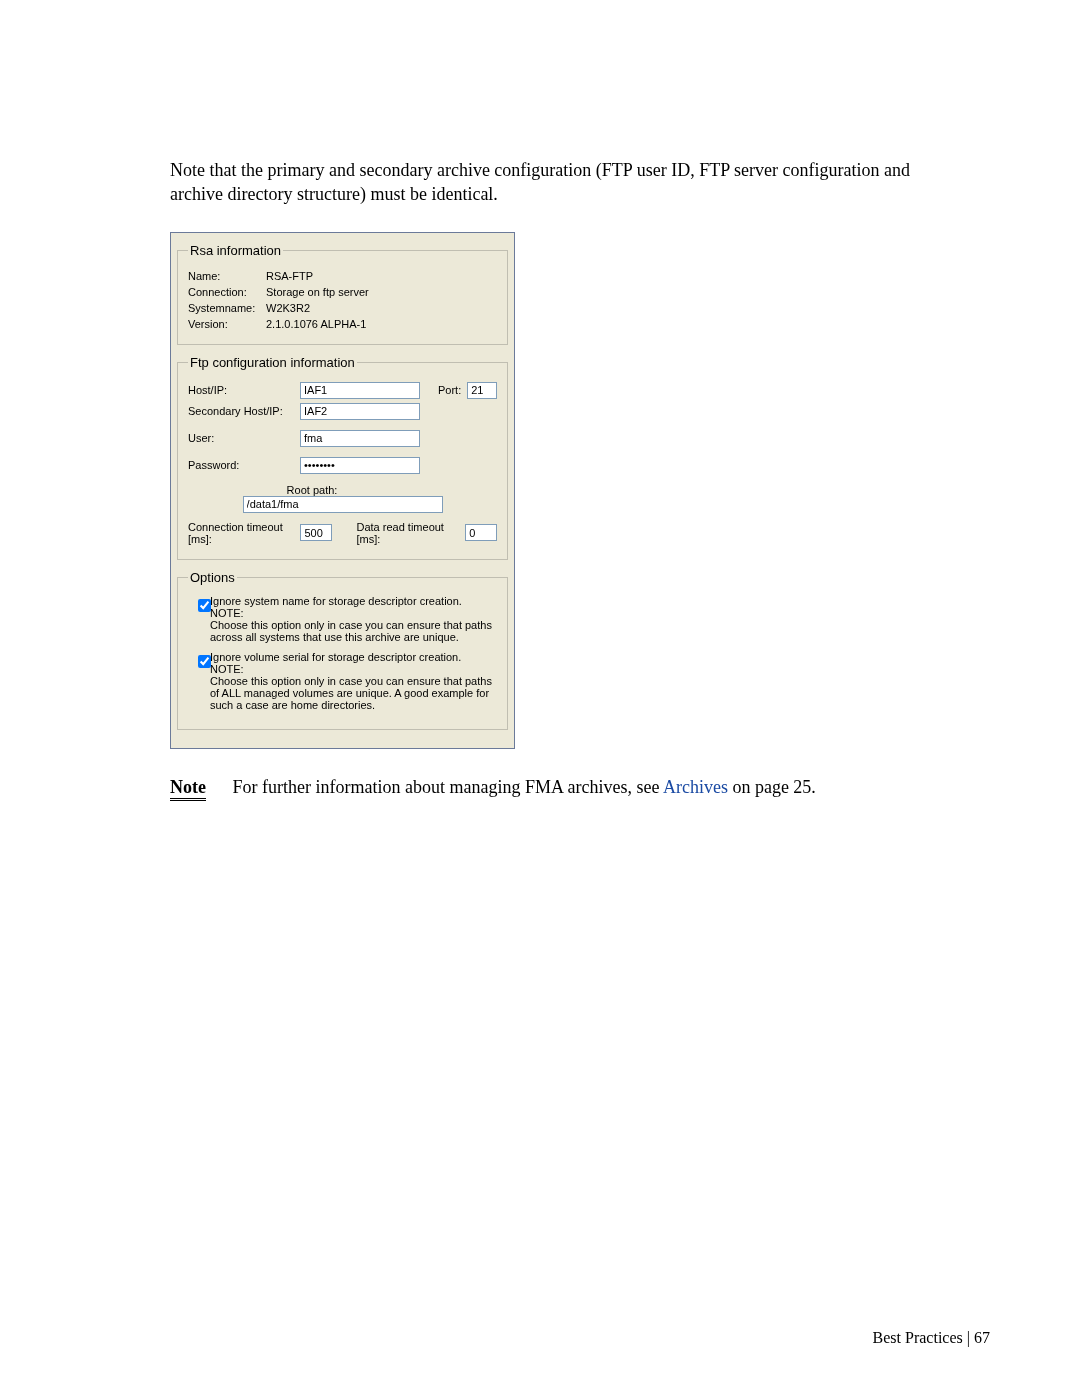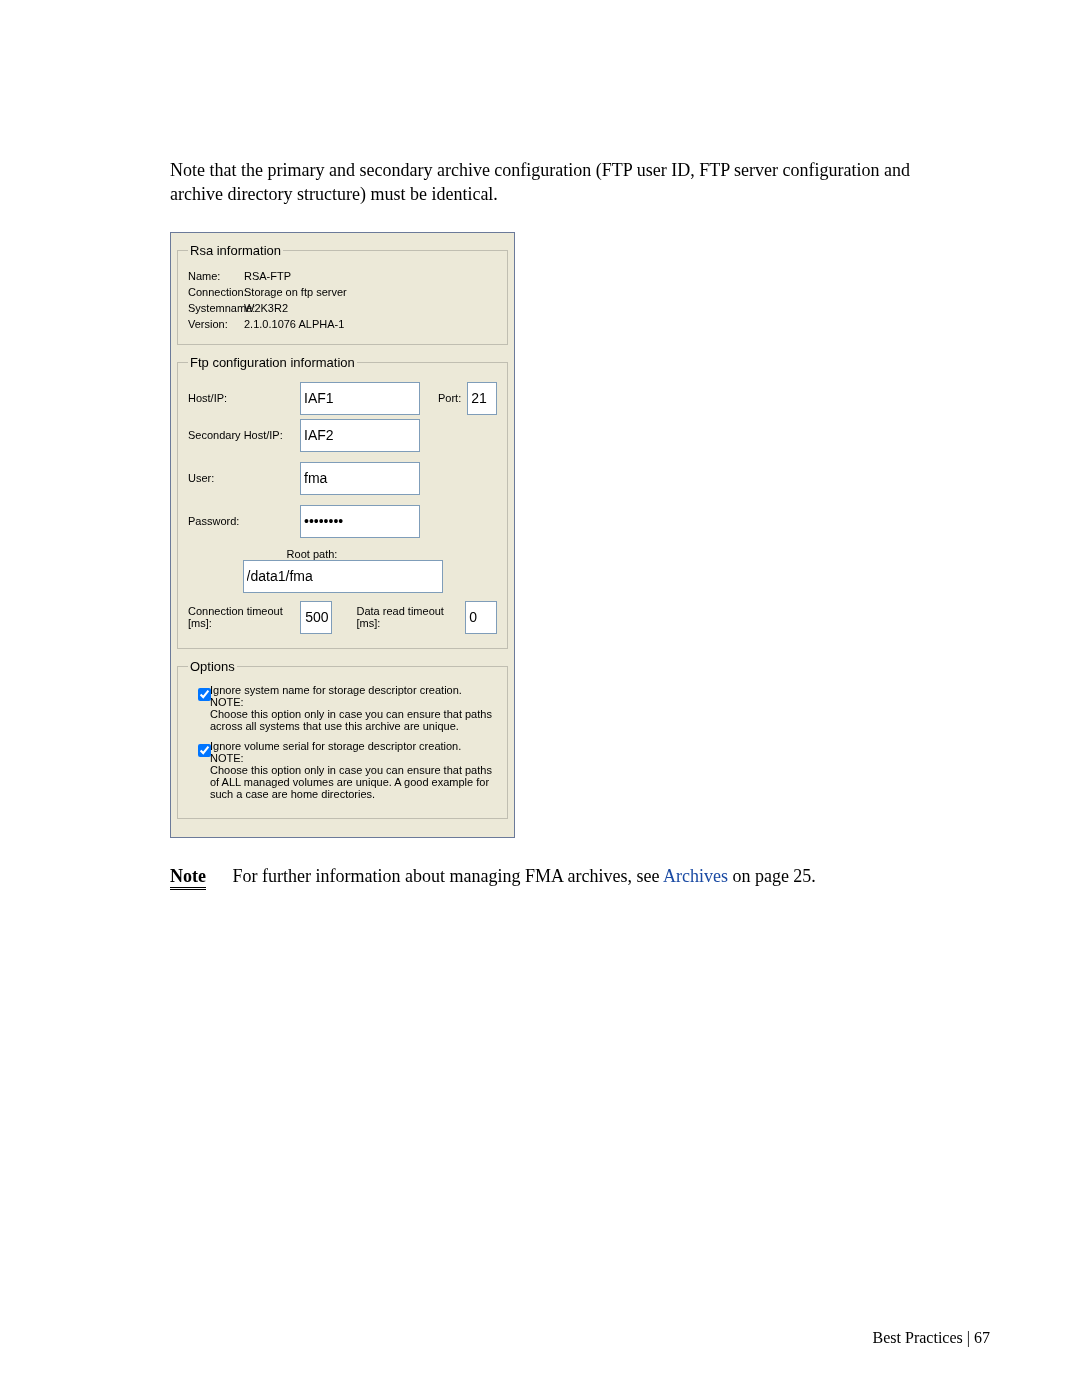--- a/index.html
+++ b/index.html
@@ -70,36 +70,36 @@
     font-size: 13px;
     padding: 0 2px;
     color: #000;
   }
   .row {
     display: flex;
     align-items: center;
     margin: 4px 0;
   }
   .lbl {
-    width: 56px;
+    width: 78px;
     flex: 0 0 auto;
   }
   .lbl2 {
     width: 112px;
     flex: 0 0 auto;
   }
   .val {
     flex: 1 1 auto;
   }
   .txt {
     font-family: Tahoma, Arial, sans-serif;
-    font-size: 14px;
+    font-size: 11px;
     border: 1px solid #7f9db9;
     background: #fff;
-    height: 33px;
+    height: 17px;
     padding: 0 3px;
     outline: none;
   }
   .txt.host { width: 120px; }
   .txt.port { width: 30px; }
   .txt.root { width: 200px; }
   .txt.small { width: 32px; }
   .portlbl { margin-left: 18px; margin-right: 6px; }
   .drtlbl { margin-left: 24px; margin-right: 4px; }
 
@@ -211,21 +211,21 @@
           <input class="txt host" type="text" value="••••••••" style="">
         </div>
 
         <div class="row" style="margin-top:10px;flex-direction:column;">
           <span class="lbl2">Root path:</span>
           <input class="txt root" value="/data1/fma" style="">
         </div>
 
         <div class="row" style="margin-top:8px;">
           <span>Connection timeout [ms]:</span>
-          <input class="txt small" style="margin-left: 1px; text-align: right;" value="500">
+          <input class="txt small" style="margin-left: 1px;" value="500">
           <span class="drtlbl">Data read timeout [ms]:</span>
           <input class="txt small" value="0" style="">
         </div>
       </fieldset>
 
       <fieldset>
         <legend>Options</legend>
 
         <div class="checkbox-block">
           <input type="checkbox" checked="" class="cb" style="">

